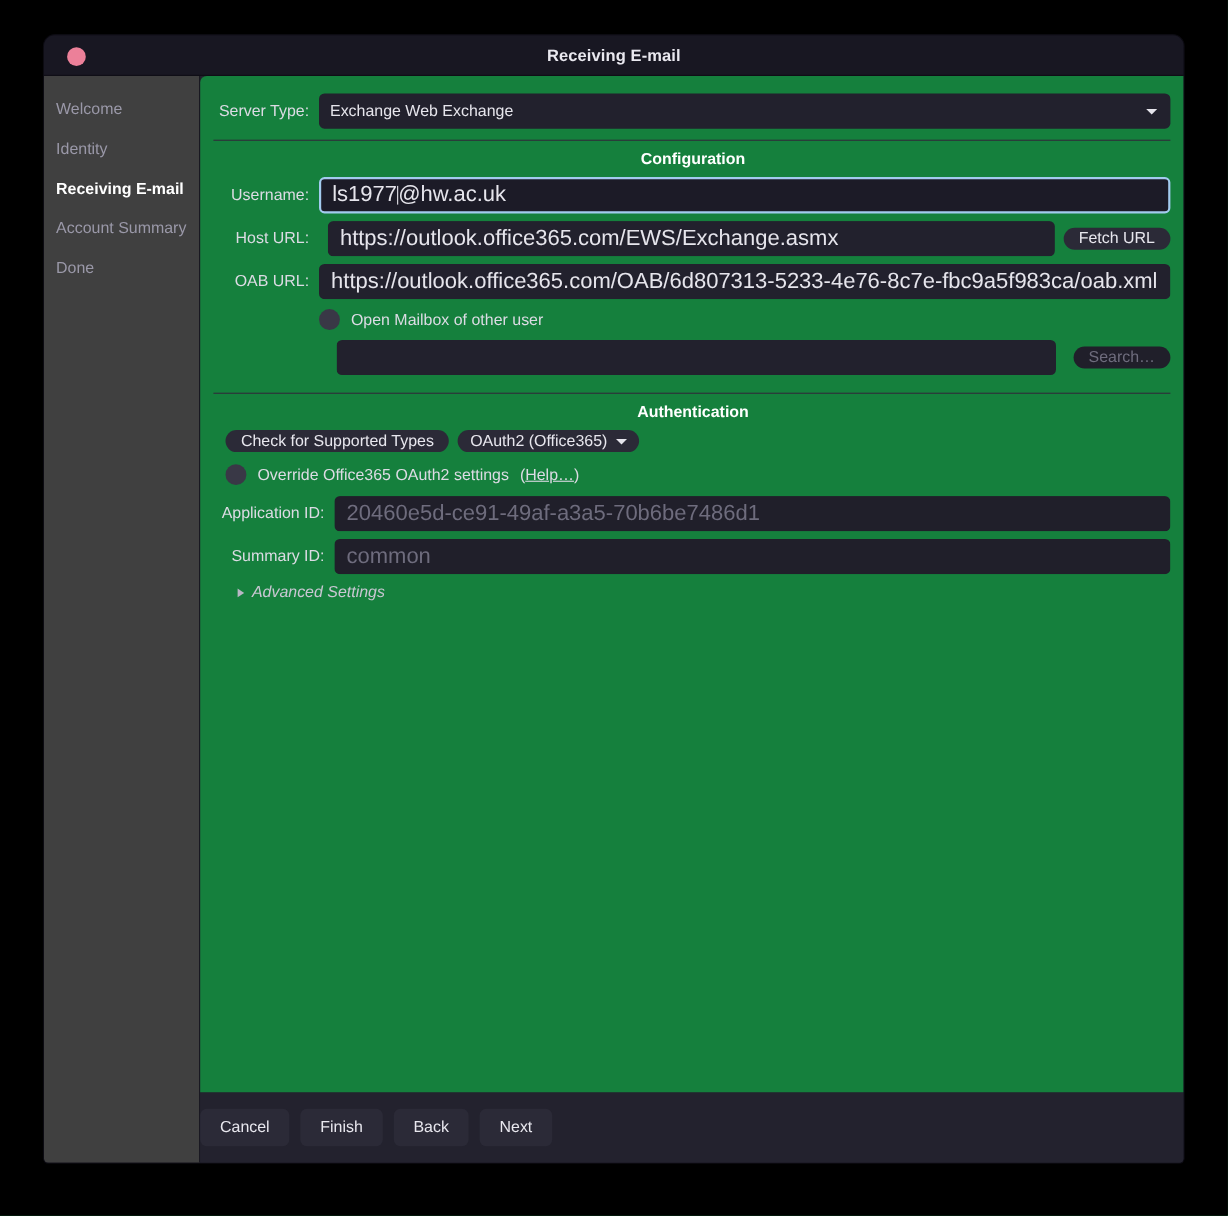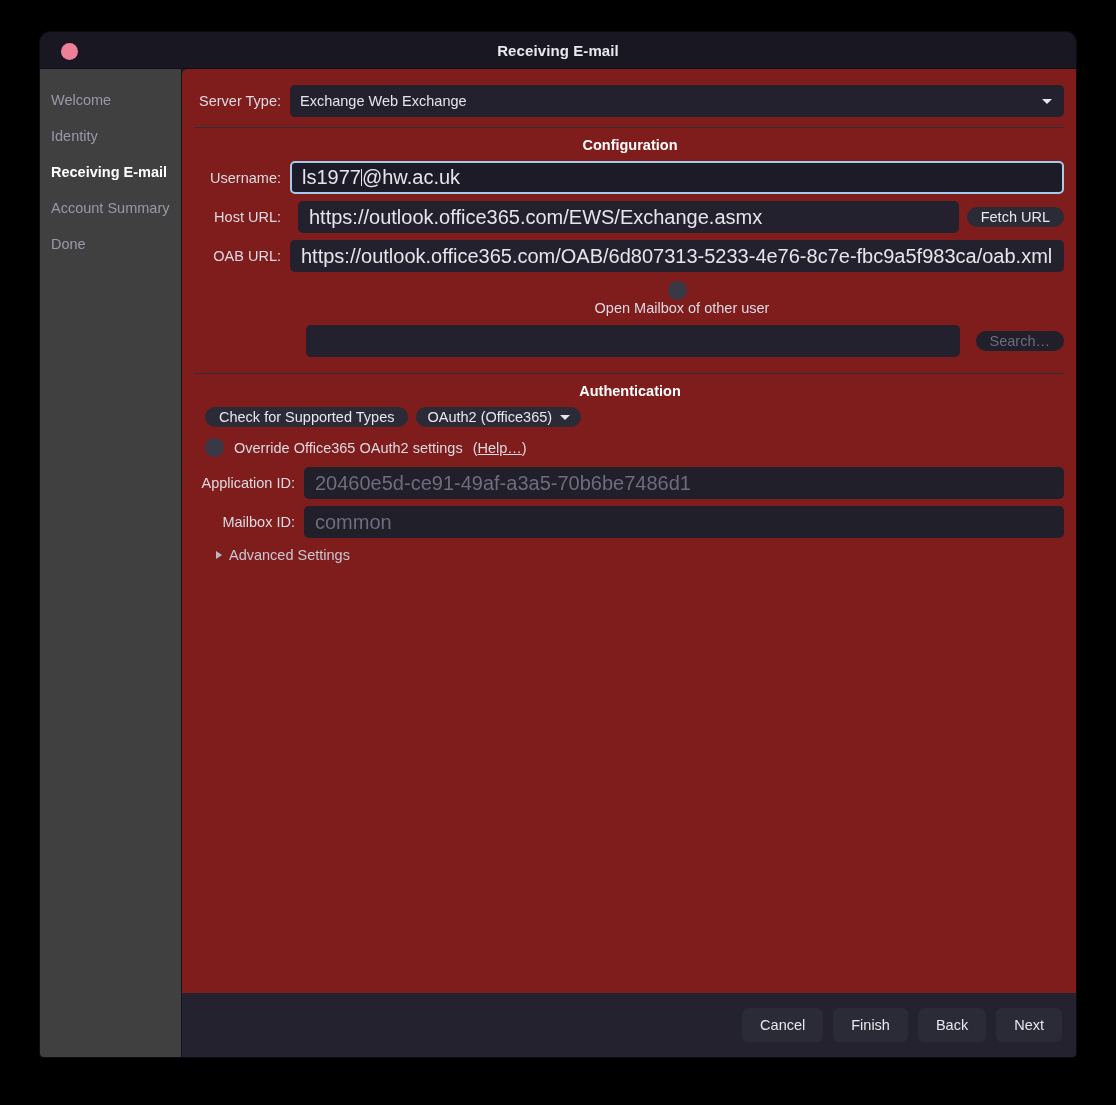--- a/index.html
+++ b/index.html
@@ -78,32 +78,32 @@
   .content-wrap {
     flex: 1;
     display: flex;
     flex-direction: column;
     background: #23222e;
   }
   .content {
     flex: 1 1 auto;
     margin: 0;
     height: 920px;
-    background: #7f1d1d;
+    background: #15803d;
     border-radius: 6px 0 0 0;
     padding: 16px 12px 0 12px;
     position: relative;
     overflow: hidden;
   }
   .footer {
     height: 64px;
     background: #23222e;
     display: flex;
     align-items: center;
-    justify-content: flex-end;
+    justify-content: flex-start;
     padding-right: 14px;
     gap: 10px;
   }
   
   .row {
     display: flex;
     align-items: center;
     margin-bottom: 7px;
   }
   .lbl {
@@ -253,20 +253,21 @@
   }
   .tri-right {
     width: 0; height: 0;
     border-top: 4.5px solid transparent;
     border-bottom: 4.5px solid transparent;
     border-left: 6px solid #b9b7c5;
   }
   .expander span {
     font-size: 14.5px;
     color: #c9c7d3;
+    font-style: italic;
   }
   .gap8 { gap: 8px; }
 </style>
 </head>
 <body>
 
 <div class="desktop">
 
   <div class="window">
 
@@ -314,21 +315,21 @@
             <div class="lbl lbl-w">Host URL:</div>
             <div class="field">https://outlook.office365.com/EWS/Exchange.asmx</div>
             <button class="btn">Fetch URL</button>
           </div>
 
           <div class="row">
             <div class="lbl lbl-w">OAB URL:</div>
             <div class="field">https://outlook.office365.com/OAB/6d807313-5233-4e76-8c7e-fbc9a5f983ca/oab.xml</div>
           </div>
 
-          <div class="check-row" style="margin-left:96px; margin-top:9px; margin-bottom:9px;flex-direction:column;">
+          <div class="check-row" style="margin-left:96px; margin-top:9px; margin-bottom:9px;">
             <div class="check"></div>
             <div class="check-lbl">Open Mailbox of other user</div>
           </div>
 
           <div class="row gap8" style="margin-bottom:0;gap:16px;">
             <div class="lbl lbl-w"></div>
             <div class="field empty"></div>
             <button class="btn disabled">Search…</button>
           </div>
 
@@ -349,21 +350,21 @@
             <div class="check-lbl">Override Office365 OAuth2 settings</div>
             <div class="help-link"><span>(</span><u>Help…</u><span>)</span></div>
           </div>
 
           <div class="row">
             <div class="lbl lbl-auth">Application ID:</div>
             <div class="field disabled">20460e5d-ce91-49af-a3a5-70b6be7486d1</div>
           </div>
 
           <div class="row">
-            <div class="lbl lbl-auth">Mailbox ID:</div>
+            <div class="lbl lbl-auth">Summary ID:</div>
             <div class="field disabled">common</div>
           </div>
 
           <div class="expander">
             <span class="tri-right"></span>
             <span>Advanced Settings</span>
           </div>
 
         </div>
 

